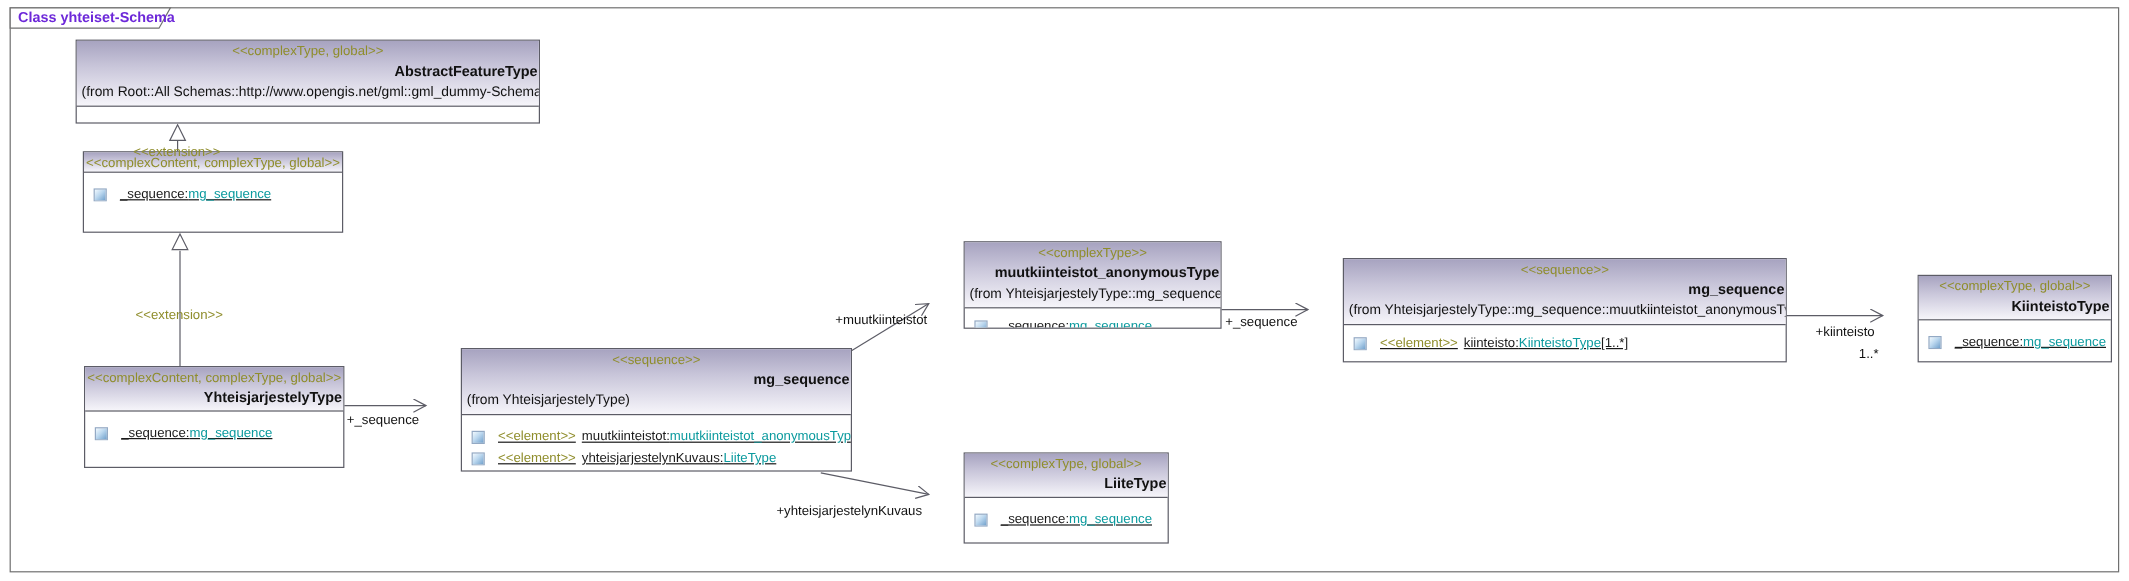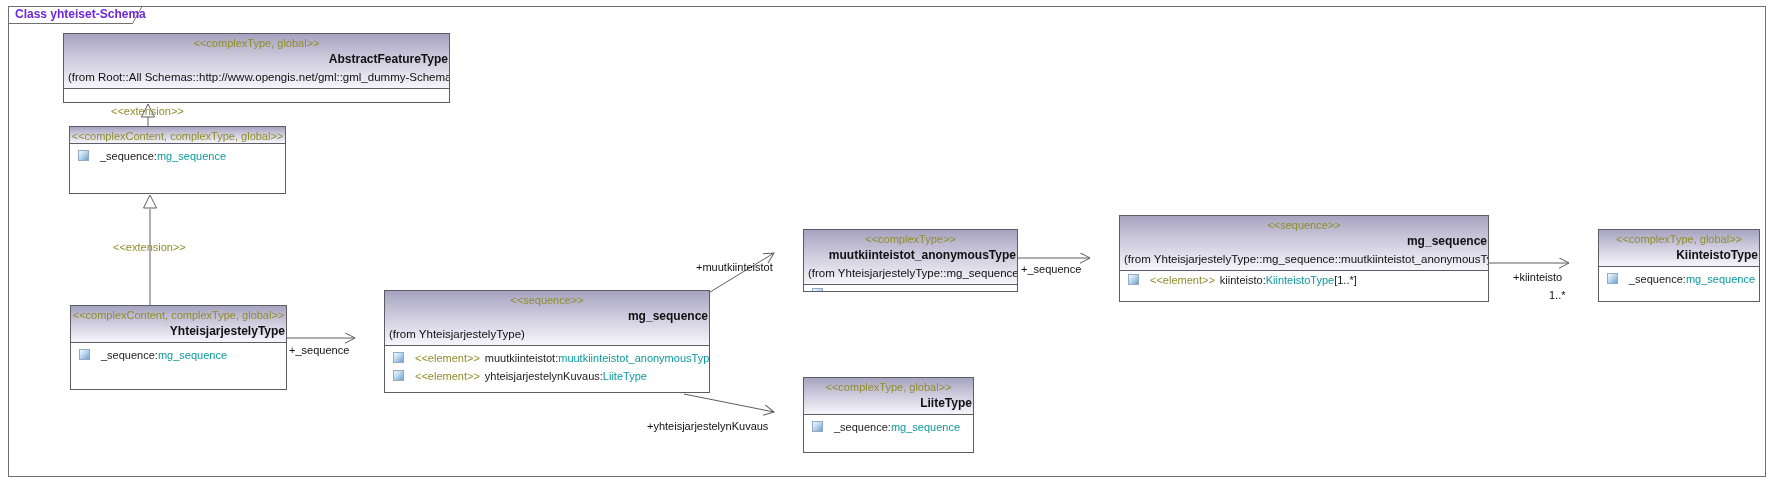--- a/index.html
+++ b/index.html
@@ -33,37 +33,37 @@
   .abstract .cls-name { font-style:italic; }
   .origin {
     font-size:11.5px; line-height:15px; padding:0 2px 3px 4px; text-align:left;
     color:#111; white-space:nowrap; overflow:hidden;
   }
   .body { flex:1 1 auto; padding-top:6px; overflow:hidden; }
   .body.tight { padding-top:3px; }
   .body.empty { padding:0; }
   .sub-strip { height:100%; }
   .row {
-    display:flex; align-items:flex-start; height:18px; padding:0 3px 0 8px;
-    font-size:11px; white-space:nowrap; overflow:hidden;
+    display:flex; align-items:flex-end; height:18px; padding:0 3px 0 8px;
+    font-size:11px; white-space:nowrap; overflow:hidden;text-decoration:underline;
   }
   .attr-icon {
     width:11px; height:11px; flex:0 0 11px; margin-right:11px;
     background:linear-gradient(135deg,#f2f9fe 0%,#bcd8ef 45%,#6f9fcb 100%);
     border:1px solid #93a9c4; box-sizing:border-box;
   }
   .st { color:#8f8d2b; margin-right:5px; }
   .rn { color:#1a1a1a; }
   .tt { color:#0b9a9e; }
   .rs { color:#1a1a1a; }
 
   .edge-label {
     position:absolute; font-size:11px; line-height:13px; color:#111; white-space:nowrap;
   }
-  .ext-label { color:#8f8d2b; }
+  .ext-label { color:#8f8d2b;margin-top:16px; }
 </style>
 </head>
 <body>
 
 <div class="canvas">
 
   <svg class="wires">
     <defs>
       <marker id="openArrow" markerWidth="13" markerHeight="12" refX="10.5" refY="5.5" orient="auto" markerUnits="userSpaceOnUse">
         <path d="M0,0 L10.5,5.5 L0,11" fill="none" stroke="#5c5c66" stroke-width="1"></path>
@@ -140,21 +140,21 @@
       </div>
       <div class="row">
         <span class="attr-icon"></span>
         <span class="st">&lt;&lt;element&gt;&gt;</span>
         <span class="rn">yhteisjarjestelynKuvaus:</span>
           <span class="tt">LiiteType</span>
       </div>
     </div>
   </div>
 
-  <div class="uml-class" style="left:776px; top:229px; width:215px; height:63px;">
+  <div class="uml-class" style="left:776px; top:201px; width:215px; height:73px;">
     <div class="hdr">
       <div class="stereo">&lt;&lt;complexType&gt;&gt;</div>
       <div class="cls-name">muutkiinteistot_anonymousType</div>
       <div class="origin">(from YhteisjarjestelyType::mg_sequence)</div>
     </div>
     <div class="body tight">
       <div class="row">
         <span class="attr-icon"></span>
         <span class="rn">_sequence:</span>
           <span class="tt">mg_sequence</span>

